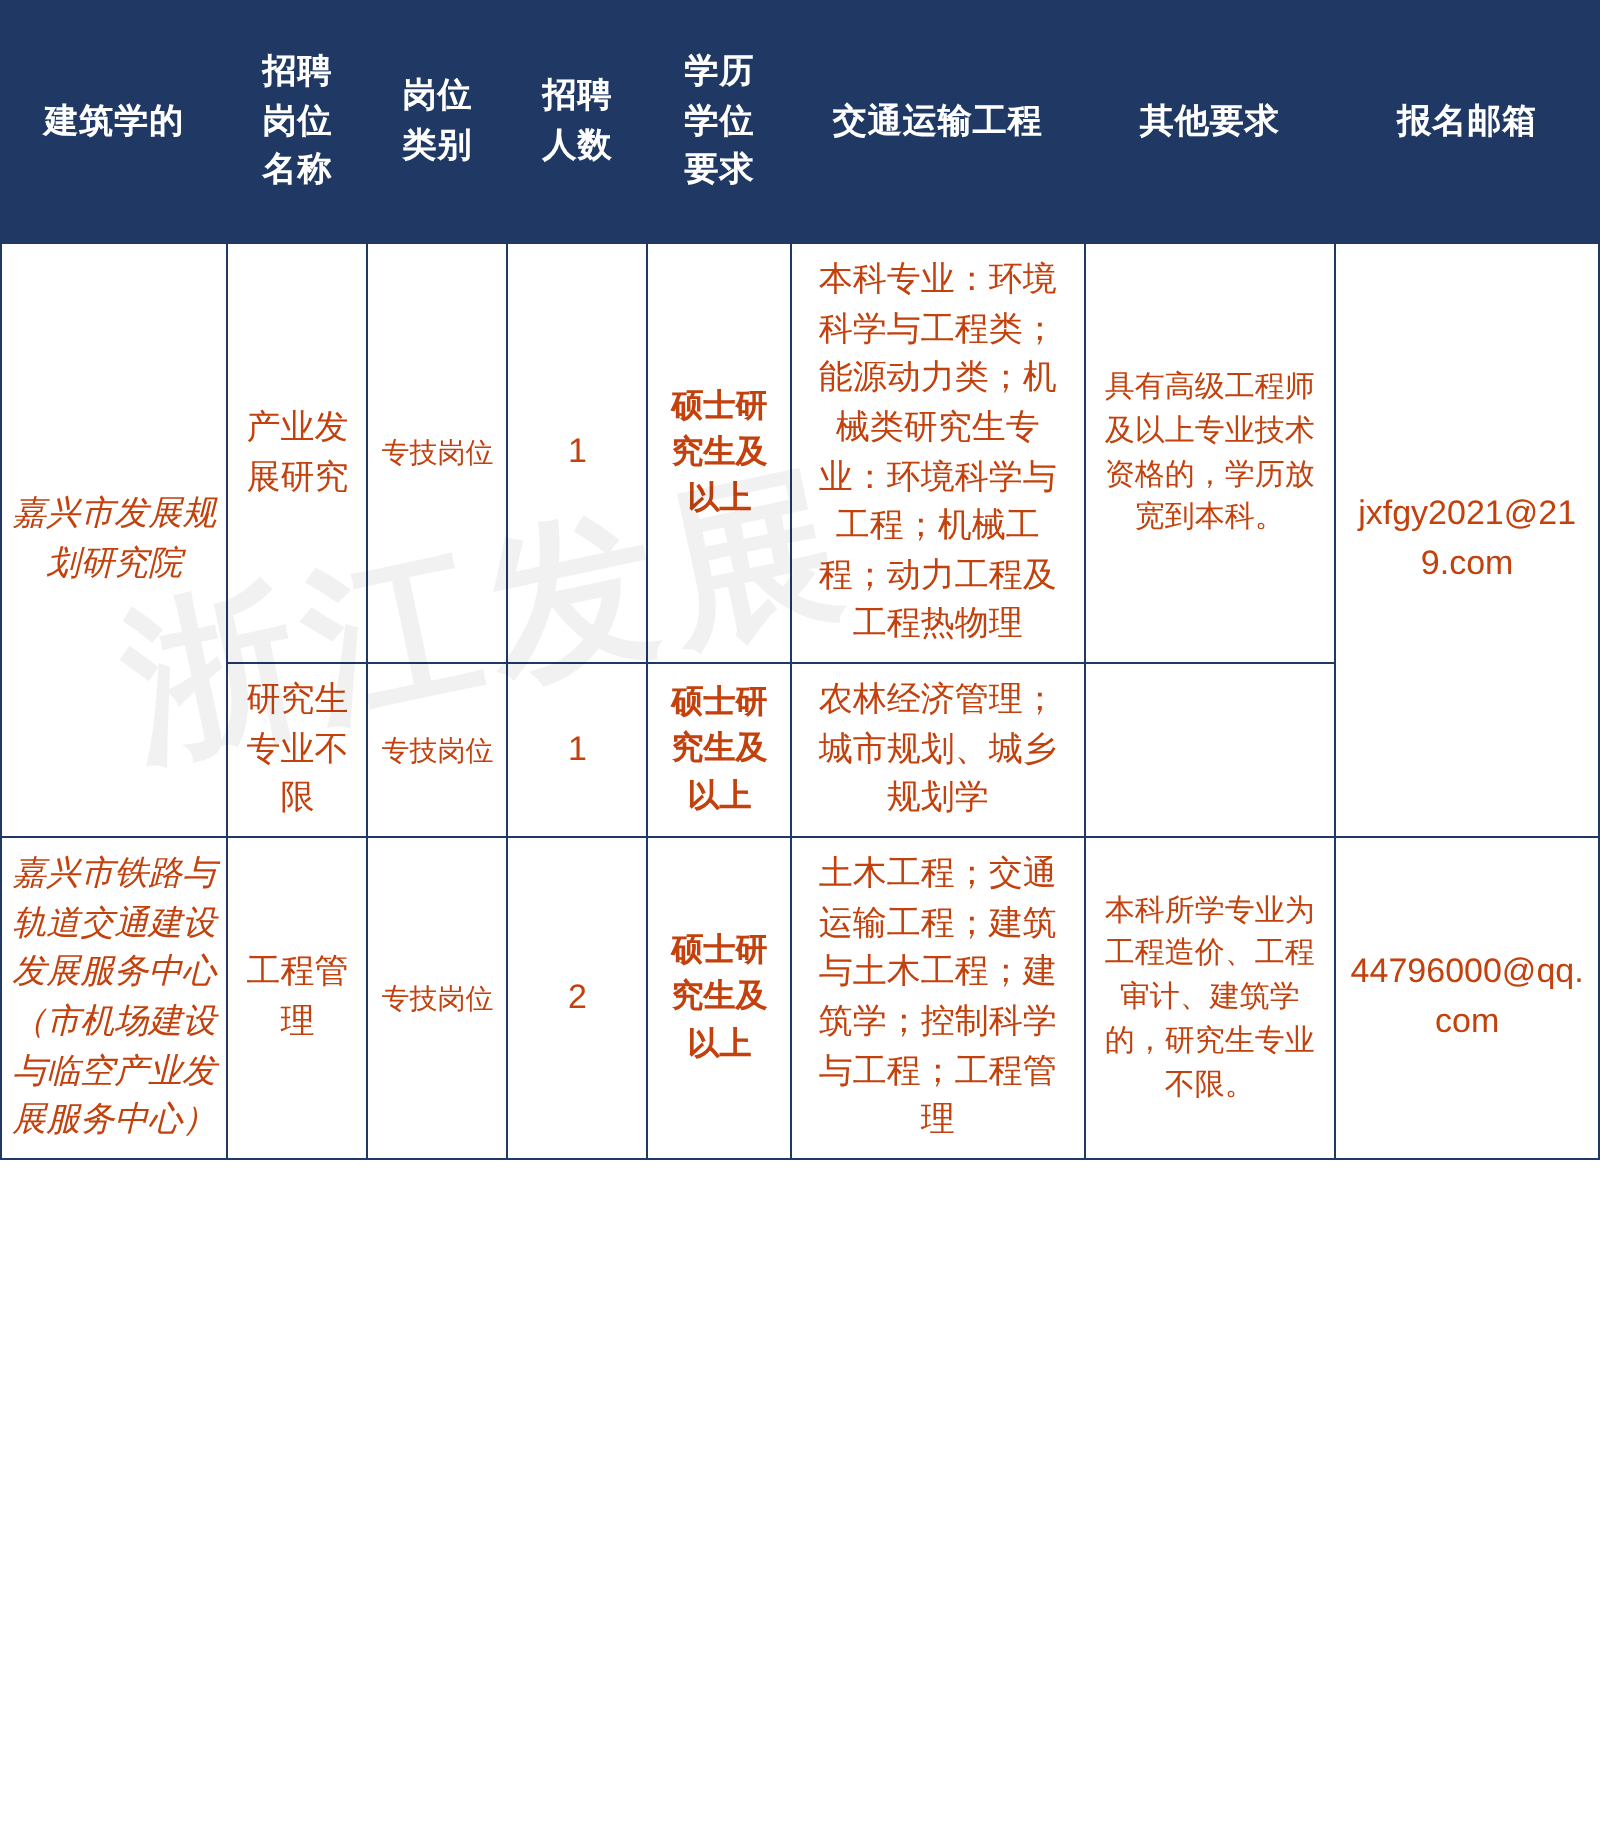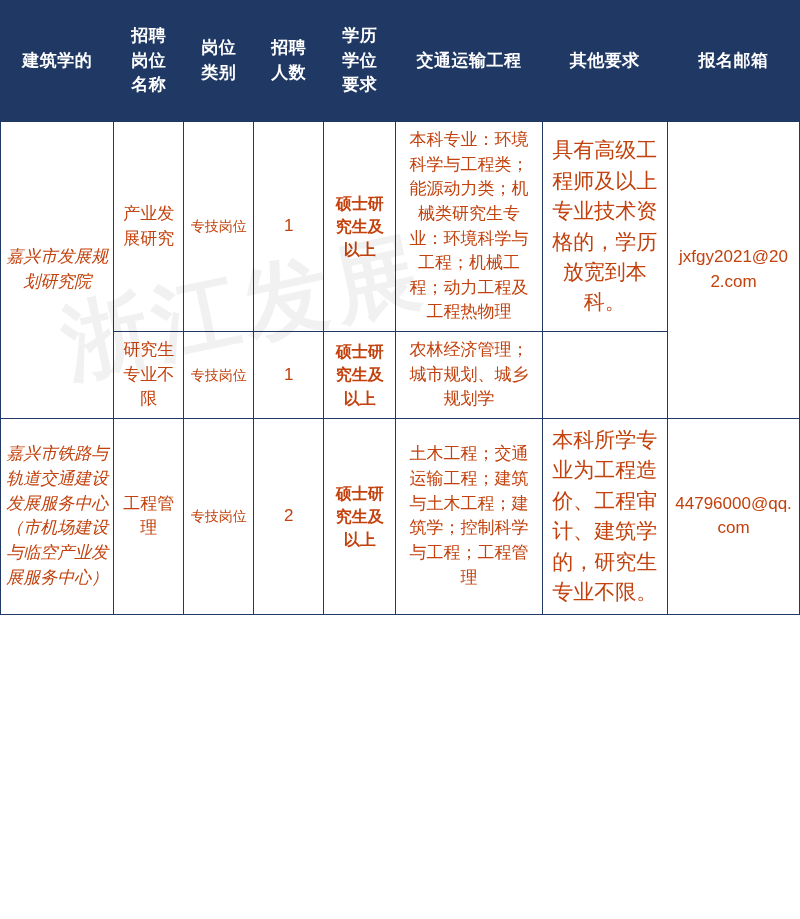--- a/index.html
+++ b/index.html
@@ -75,21 +75,21 @@
 
   td.unit {
     font-size: 17px;
     font-style: italic;
   }
   td.post-name { font-size: 17px; }
   td.post-type { font-size: 14px; }
   td.count { font-size: 17px; }
   td.degree { font-size: 16px; font-weight: bold; }
   td.major { font-size: 17px; text-align: center; }
-  td.other { font-size: 21px; text-align: center; }
+  td.other { font-size: 15px; text-align: center; }
   td.email { font-size: 17px; word-break: break-all; }
 
   
   col.c-unit   { width: 110px; }
   col.c-name   { width: 68px; }
   col.c-type   { width: 68px; }
   col.c-count  { width: 68px; }
   col.c-degree { width: 70px; }
   col.c-major  { width: 142px; }
   col.c-other  { width: 122px; }
@@ -151,21 +151,21 @@
     </thead>
     <tbody>
       <tr>
         <td class="unit" rowspan="2">嘉兴市发展规划研究院</td>
         <td class="post-name">产业发展研究</td>
         <td class="post-type">专技岗位</td>
         <td class="count">1</td>
         <td class="degree">硕士研究生及以上</td>
         <td class="major">本科专业：环境科学与工程类；能源动力类；机械类研究生专业：环境科学与工程；机械工程；动力工程及工程热物理</td>
         <td class="other">具有高级工程师及以上专业技术资格的，学历放宽到本科。</td>
-        <td class="email" rowspan="2">jxfgy2021@202.com</td>
+        <td class="email" rowspan="2">jxfgy2021@219.com</td>
       </tr>
       <tr>
         <td class="post-name">研究生专业不限</td>
         <td class="post-type">专技岗位</td>
         <td class="count">1</td>
         <td class="degree">硕士研究生及以上</td>
         <td class="major">农林经济管理；城市规划、城乡规划学</td>
         <td class="other"></td>
       </tr>
       <tr>

